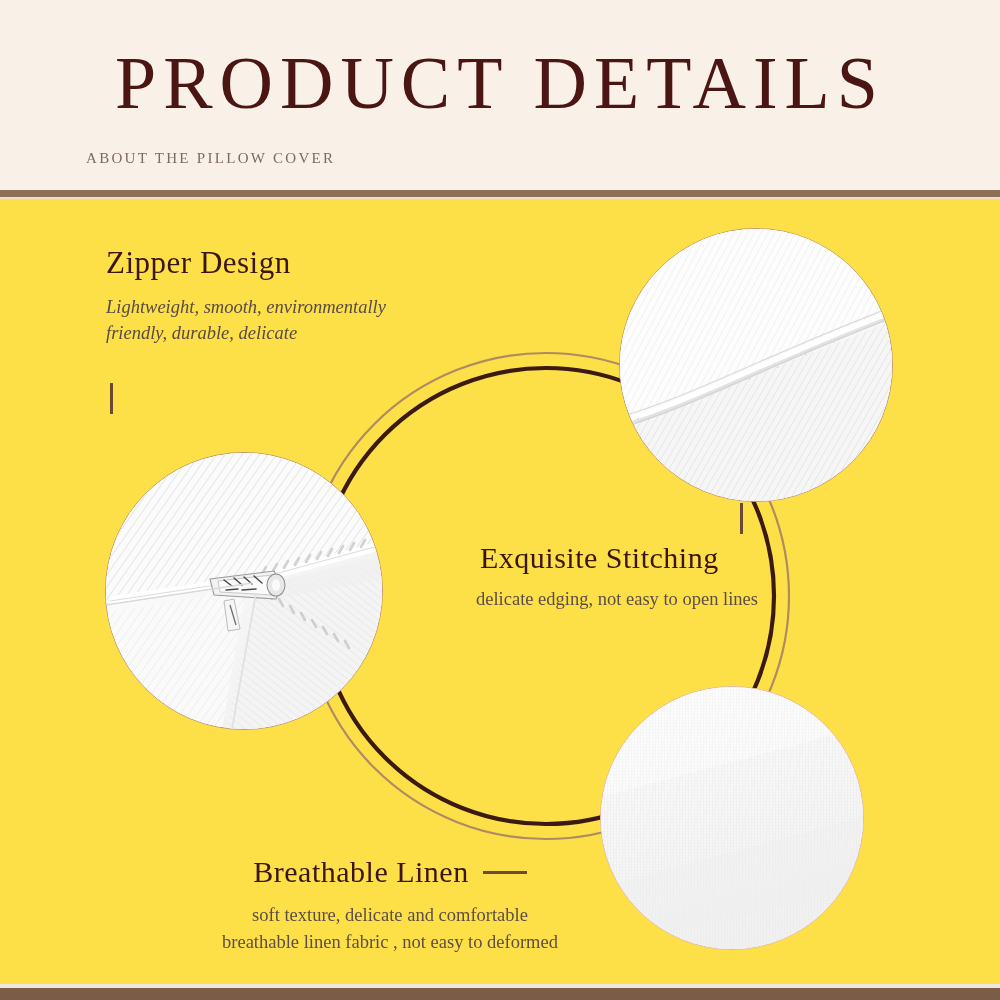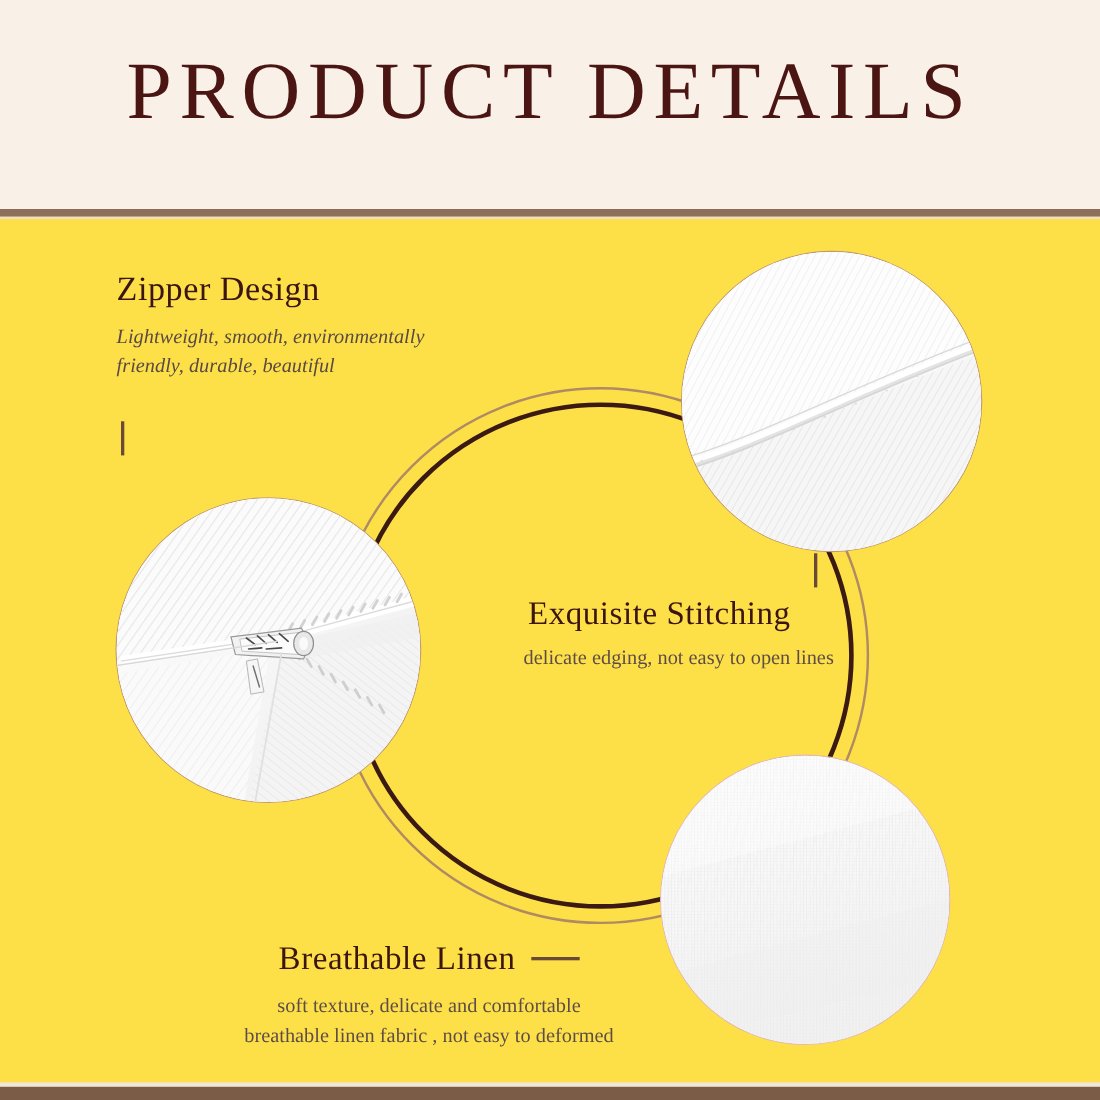--- a/index.html
+++ b/index.html
@@ -115,20 +115,21 @@
 </head>
 <body>
 
 <div id="page">
 
   <div class="header"></div>
   <div class="header-rule"></div>
   <div class="header-rule-2"></div>
 
   <div class="page-title">PRODUCT DETAILS</div>
+  <div class="page-subtitle">ABOUT THE PILLOW COVER</div>
 
   <svg class="decor" viewBox="0 0 1000 1000" xmlns="http://www.w3.org/2000/svg">
 
     <circle cx="546" cy="596" r="243" fill="none" stroke="#b08a62" stroke-width="2.2"></circle>
 
     <circle cx="546" cy="596" r="228" fill="none" stroke="#3a1a12" stroke-width="4.2"></circle>
   </svg>
 
   <div class="photo photo-zipper">
     <svg class="tex" viewBox="0 0 276 276" xmlns="http://www.w3.org/2000/svg">
@@ -285,21 +286,21 @@
 
       <path d="M0,30 L262,-40 L262,40 L0,110 Z" fill="#ffffff" opacity="0.35"></path>
       <path d="M0,200 L262,130 L262,200 L0,262 Z" fill="#eeeeee" opacity="0.35"></path>
     </svg>
   </div>
 
   <div class="blk blk-zipper">
     <h3>Zipper Design</h3>
     <p>
       <span>Lightweight, smooth, environmentally</span><br>
-      <span>friendly, durable, beautiful</span>
+      <span>friendly, durable, delicate</span>
     </p>
   </div>
   <div class="tick tick-zipper"></div>
 
   <div class="tick tick-stitch"></div>
   <div class="blk blk-linen">
     <h3><span>Breathable Linen</span><span class="dash"></span></h3>
     <p>
       <span>soft texture, delicate and comfortable</span><br>
       <span>breathable linen fabric , not easy to deformed</span>

